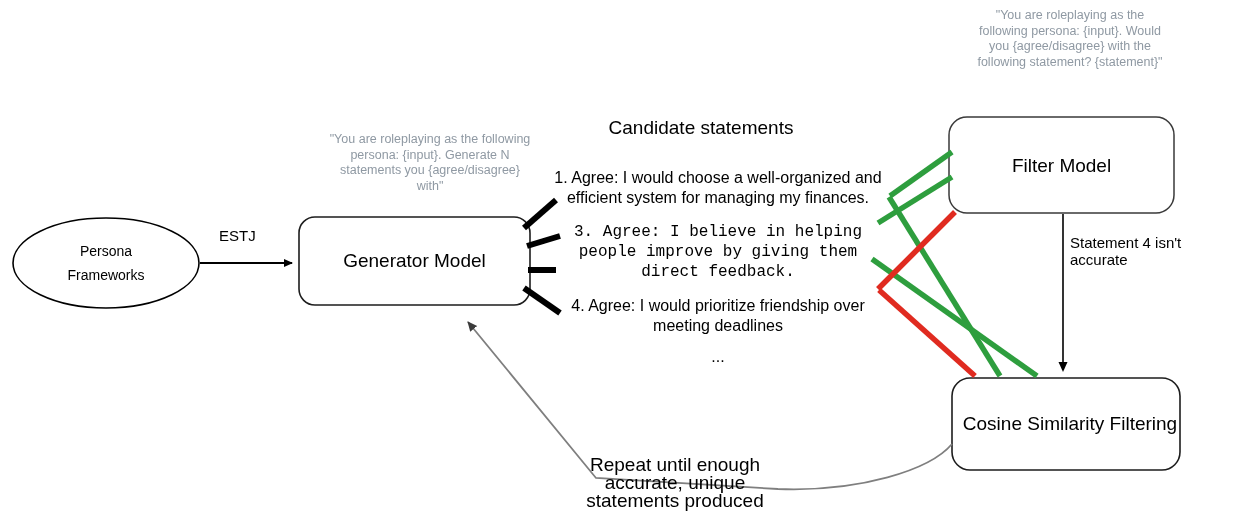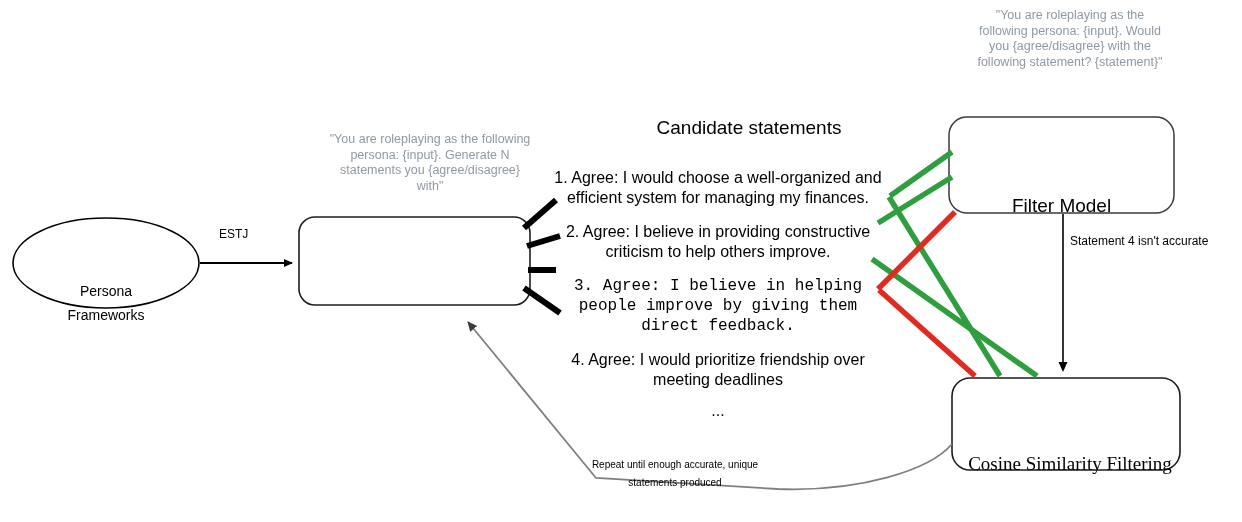--- a/index.html
+++ b/index.html
@@ -1,26 +1,26 @@
 <!DOCTYPE html>
 <html><head>
 <meta charset="utf-8">
 <style>
   html,body{margin:0;padding:0;background:#ffffff;}
   body{width:1242px;height:522px;position:relative;overflow:hidden;
        font-family:"Liberation Sans",sans-serif;color:#000;}
   #canvas{position:absolute;inset:0;width:1242px;height:522px;}
   svg.layer{position:absolute;left:0;top:0;width:1242px;height:522px;overflow:visible;}
-  .node-label{position:absolute;text-align:center;white-space:pre-line;margin-top:40px;}
+  .node-label{position:absolute;text-align:center;white-space:pre-line;}
 
   .ellipse-label{font-size:14px;line-height:24px;}
   .box-label{font-size:19px;}
   .prompt-text{font-size:12.5px;line-height:15.5px;color:#8f99a3;text-align:center;}
-  .edge-label{font-size:12px;}
-  .small-label{font-size:10px;text-align:center;line-height:18px;}
+  .edge-label{font-size:15px;}
+  .small-label{font-size:19px;text-align:center;line-height:18px;}
   .section-title{font-size:19px;}
   .stmt{font-size:16px;line-height:20px;text-align:center;}
   .stmt-list{position:absolute;}
   .dots{font-size:16px;text-align:center;}
 </style>
 </head>
 <body>
 
 <div id="canvas">
 
@@ -67,24 +67,25 @@
     </g>
 
     <line x1="1063" y1="214" x2="1063" y2="370" stroke="#000" stroke-width="1.6" marker-end="url(#arrowDown)"></line>
 
     <path d="M 952 444 C 930 470, 860 492, 778 489 L 596 478 L 468 322" fill="none" stroke="#7f7f7f" stroke-width="1.8" marker-end="url(#arrowGray)"></path>
   </svg>
 
   <div class="node-label ellipse-label" style="left:16px;top:239px;width:180px;">Persona
 Frameworks</div>
 
+  <div class="node-label box-label" style="left:299px;top:250px;width:231px;">Generator Model</div>
 
   <div class="node-label box-label" style="left:949px;top:155px;width:225px;">Filter Model</div>
 
-  <div class="node-label box-label" style="left:952px;top:413px;width:236px;font-family:Liberation Serif, serif;">Cosine Similarity Filtering</div>
+  <div class="node-label box-label" style="left:952px;top:413px;width:236px;">Cosine Similarity Filtering</div>
 
   <div class="prompt-text" style="position:absolute;left:325px;top:132px;width:210px;">"You are roleplaying as the
 following persona: {input}.
 Generate N statements
 you {agree/disagree} with"</div>
 
   <div class="prompt-text" style="position:absolute;left:970px;top:8px;width:200px;">"You are roleplaying as the
 following persona: {input}.
 Would you
 {agree/disagree} with the
@@ -93,27 +94,25 @@
 
   <div class="edge-label" style="position:absolute;left:219px;top:227px;">ESTJ</div>
 
   <div class="edge-label" style="position:absolute;left:1070px;top:234px;">Statement 4 isn't accurate</div>
 
 
   <div class="small-label" style="position:absolute;left:570px;top:456px;width:210px;">Repeat until enough
 accurate, unique statements
 produced</div>
 
-  <div class="section-title" style="position:absolute;left:584px;top:117px;width:330px;text-align:center;">Candidate statements</div>
+  <div class="section-title" style="position:absolute;left:536px;top:117px;width:330px;text-align:center;">Candidate statements</div>
 
   <div class="stmt-list" style="left:548px;top:168px;width:340px;">
     <div class="stmt" style="margin-bottom:14px;">1. Agree: I would choose a well-organized and
 efficient system for managing my finances.</div>
-    <div class="stmt" style="margin-bottom:14px;">2. Agree: I believe in providing constructive
-criticism to help others improve.</div>
     <div class="stmt" style="margin-bottom:14px;font-family:Liberation Mono, monospace;">3. Agree: I believe in helping people improve by
 giving them direct feedback.</div>
     <div class="stmt" style="margin-bottom:12px;">4. Agree: I would prioritize friendship over
 meeting deadlines</div>
     <div class="dots">...</div>
   </div>
 
 </div>
 
 </body></html>

